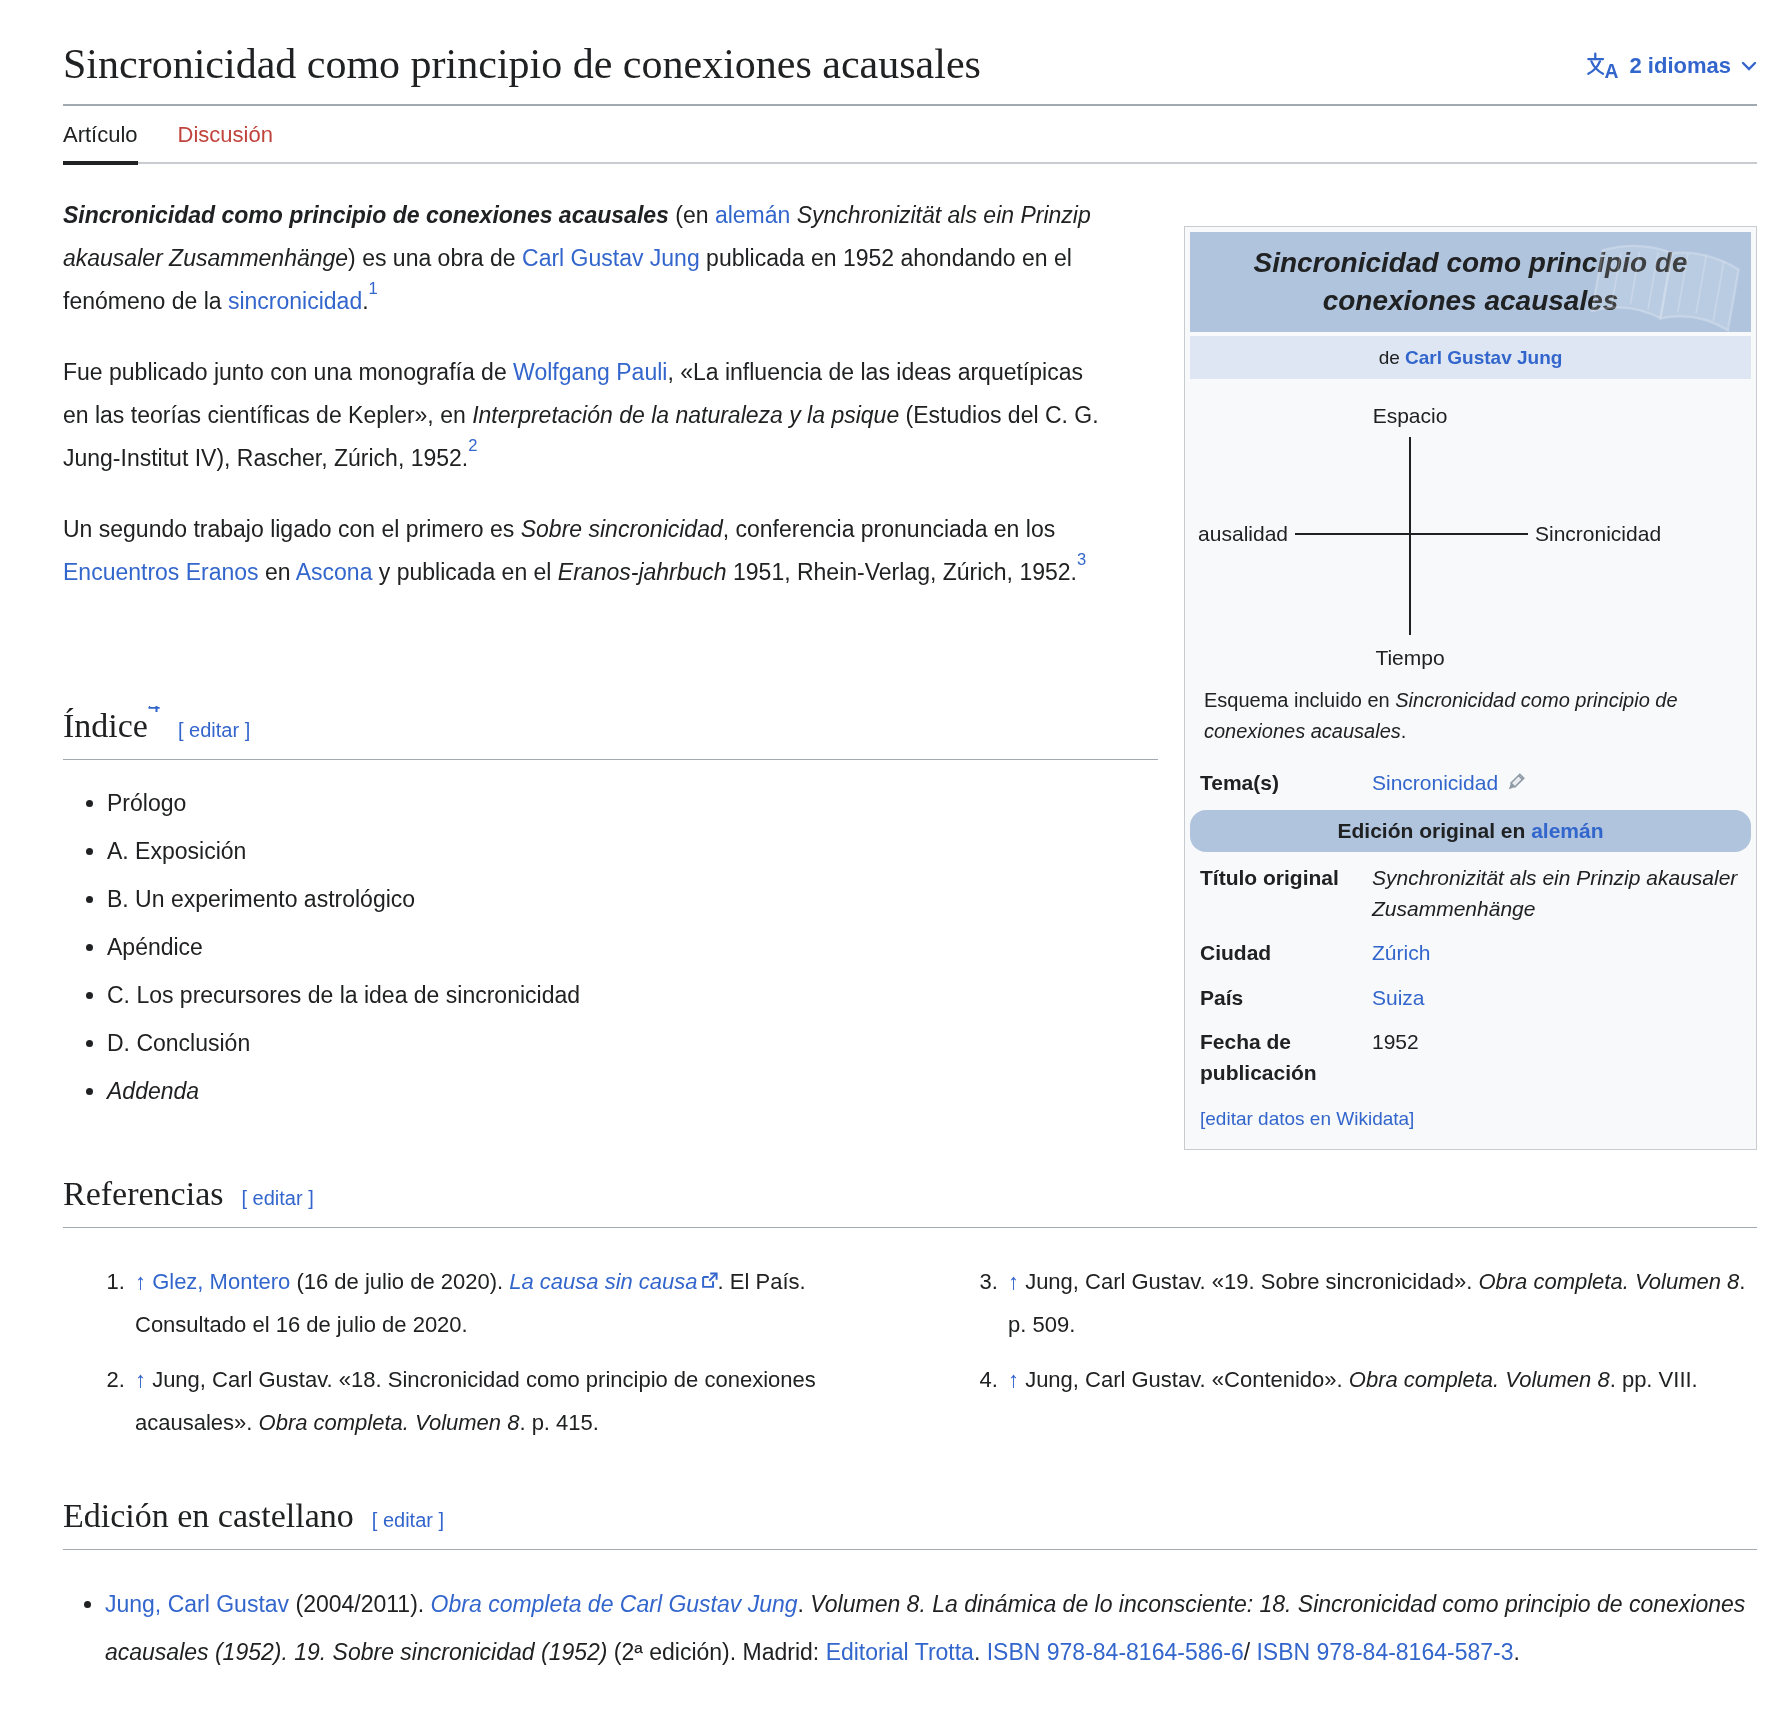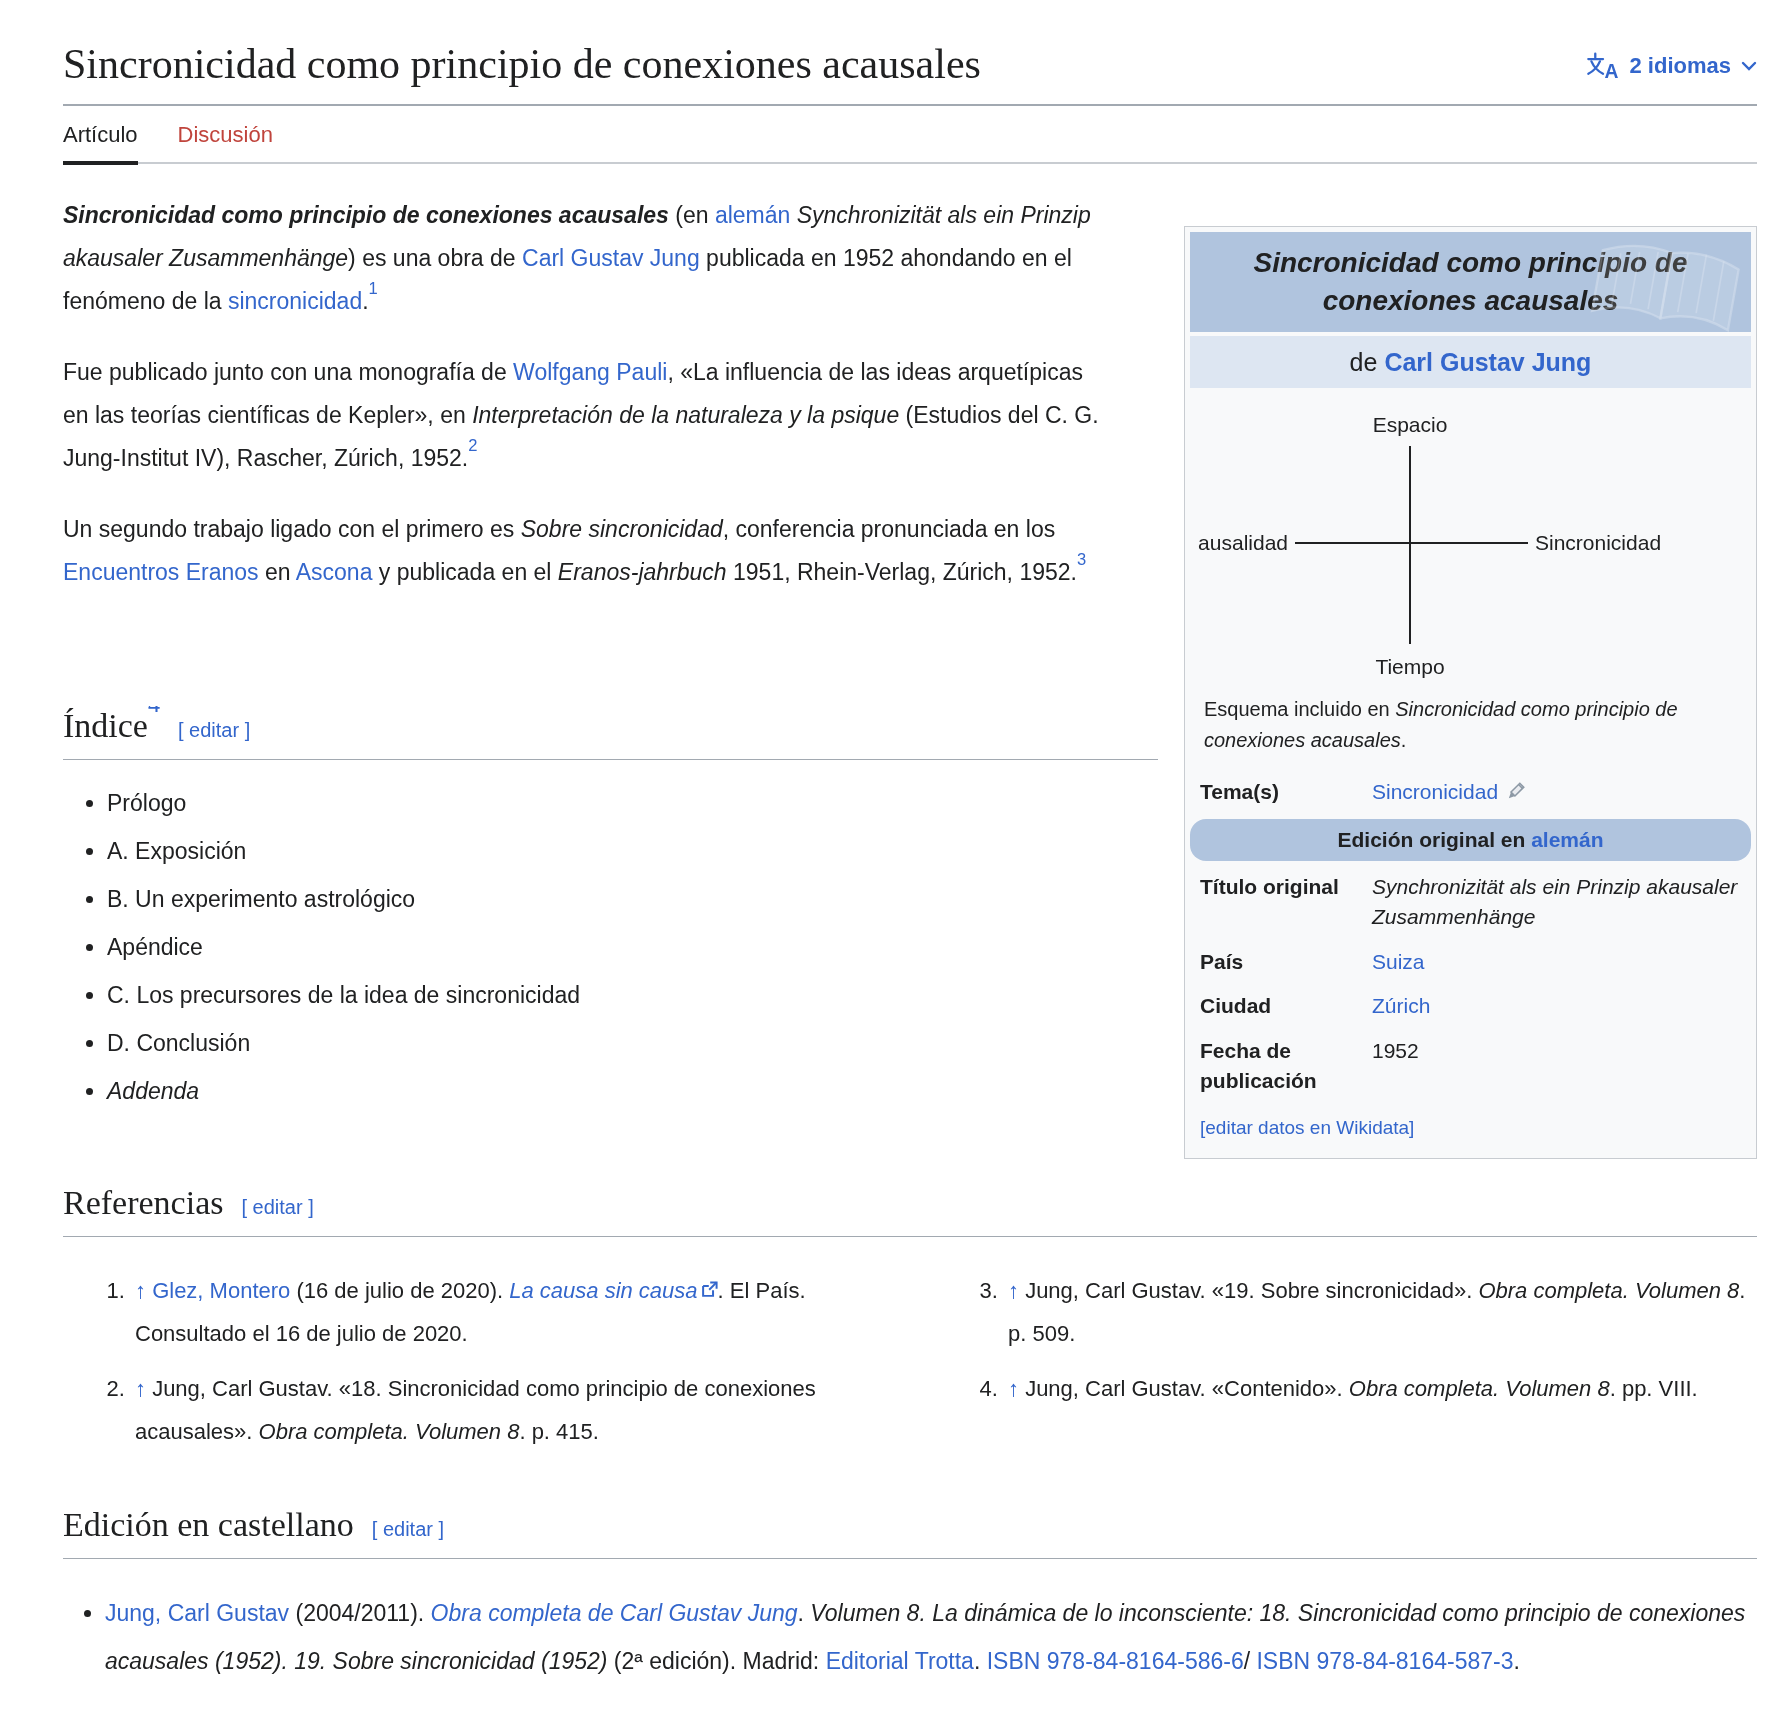--- a/index.html
+++ b/index.html
@@ -44,21 +44,21 @@
   ol.references { margin-top:32px; padding-left:68px; column-count:2; column-gap:120px; font-size:22px; }
   ol.references li { margin-bottom:12px; break-inside:avoid-column; padding-left:4px; }
 
   ul.cast { margin-top:30px; padding-left:42px; }
   ul.cast li { line-height:48px; }
 
   
   .infobox { float:right; width:573px; margin:32px 0 24px 26px; background:#f8f9fa; border:1px solid #c8ccd1; padding:5px; font-size:21px; line-height:1.45; }
   .ib-title { background:#b0c4de; text-align:center; font-weight:bold; font-style:italic; font-size:28px; line-height:1.35; padding:12px 16px; position:relative; overflow:hidden; }
   .ib-title .bookicon { position:absolute; right:4px; top:2px; opacity:.45; pointer-events:none; }
-  .ib-author { background:#dde6f2; text-align:center; padding:8px 6px; margin-top:4px; font-size:25px; }
+  .ib-author { background:#dde6f2; text-align:center; padding:8px 6px; margin-top:4px; font-size:19px; }
   .ib-diagram { padding:24px 0 2px; }
   .ib-diagram svg { display:block; margin:0 auto; }
   .ib-caption { text-align:left; font-size:20px; line-height:31px; padding:10px 14px 14px; }
   .ib-row { display:flex; padding:7px 10px; }
   .ib-label { flex:0 0 162px; font-weight:bold; }
   .ib-value { flex:1; padding-left:10px; }
   .ib-subheader { background:#b0c4de; text-align:center; font-weight:bold; padding:6px 4px; margin:4px 0; font-size:21px;border-radius:16px; }
   .ib-footer { font-size:19px; padding:10px 10px 12px; color:#36c; cursor:pointer; }
 
   .ext-icon { margin-left:3px; }
@@ -136,26 +136,26 @@
       </div>
 
       <div class="ib-subheader"><span class="b">Edición original en </span><span class="b lnk">alemán</span></div>
 
       <div>
           <div class="ib-row">
             <div class="ib-label">Título original</div>
             <div class="ib-value"><span class="i">Synchronizität als ein Prinzip akausaler Zusammenhänge</span></div>
           </div>
           <div class="ib-row">
+            <div class="ib-label">Ciudad</div>
+            <div class="ib-value"><span class="lnk">Zúrich</span></div>
+          </div>
+          <div class="ib-row">
             <div class="ib-label">País</div>
             <div class="ib-value"><span class="lnk">Suiza</span></div>
-          </div>
-          <div class="ib-row">
-            <div class="ib-label">Ciudad</div>
-            <div class="ib-value"><span class="lnk">Zúrich</span></div>
           </div>
           <div class="ib-row">
             <div class="ib-label">Fecha de publicación</div>
             <div class="ib-value"><span>1952</span></div>
           </div>
         </div>
 
       <div class="ib-footer"><span class="lnk">[editar datos en Wikidata]</span></div>
     </aside>
 

